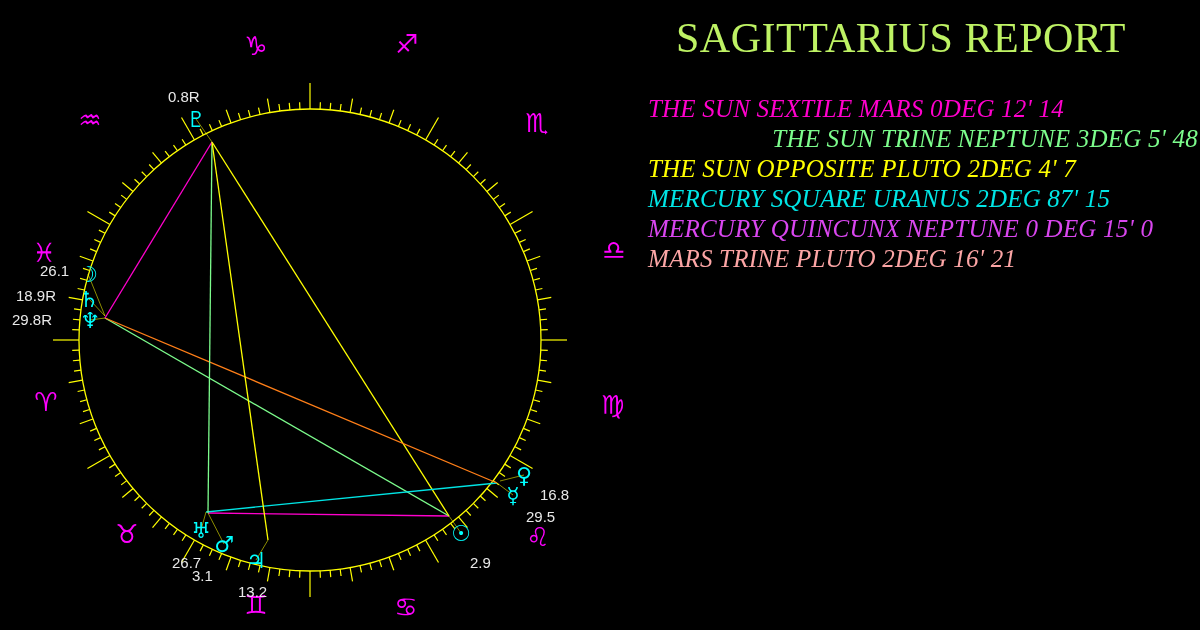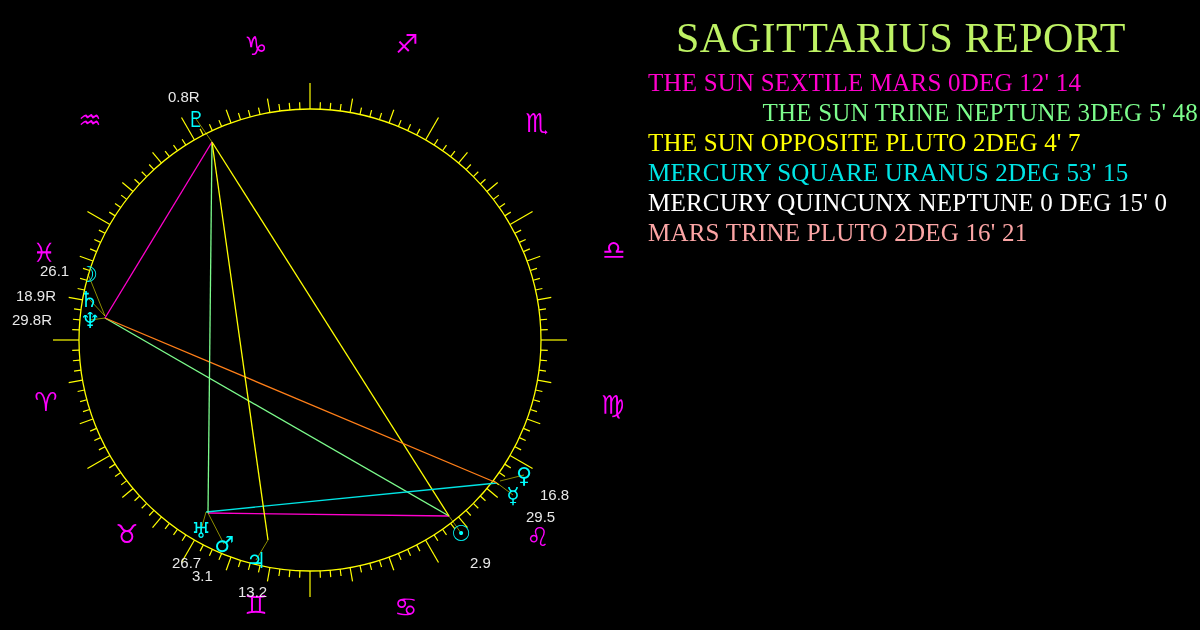--- a/index.html
+++ b/index.html
@@ -33,22 +33,23 @@
     font-size: 42px;
     letter-spacing: 0.5px;
     line-height: 1;
     color: #bef264;
     white-space: nowrap;
     margin-left: 28px;
   }
   #aspect-list {
     position: absolute;
     left: 3px;
-    top: 68px;
+    top: 94px;
     width: 550px;
+    font-style: italic;
   }
   .aspect-row {
     font-family: "Liberation Serif", serif;
     font-size: 25px;
     line-height: 30px;
     white-space: nowrap;
     letter-spacing: 0.2px;
   }
 
   
@@ -298,20 +299,20 @@
   </div>
 
   <div id="report-panel">
 
     <div id="report-title">SAGITTARIUS REPORT</div>
 
     <div id="aspect-list">
         <div class="aspect-row" style="color: rgb(255, 0, 204);">THE SUN SEXTILE MARS 0DEG 12' 14</div>
         <div class="aspect-row" style="color: rgb(124, 252, 140); text-align: right;">THE SUN TRINE NEPTUNE 3DEG 5' 48</div>
         <div class="aspect-row" style="color: rgb(255, 255, 0);">THE SUN OPPOSITE PLUTO 2DEG 4' 7</div>
-        <div class="aspect-row" style="color: rgb(0, 229, 229);">MERCURY SQUARE URANUS 2DEG 53' 15</div>
-        <div class="aspect-row" style="color: #ffffff;">MERCURY QUINCUNX NEPTUNE 0 DEG 15' 0</div>
+        <div class="aspect-row" style="color: rgb(0, 229, 229);">MERCURY SQUARE URANUS 2DEG 87' 15</div>
+        <div class="aspect-row" style="color: #d946ef;">MERCURY QUINCUNX NEPTUNE 0 DEG 15' 0</div>
         <div class="aspect-row" style="color: #fca5a5;">MARS TRINE PLUTO 2DEG 16' 21</div>
       </div>
 
   </div>
 
 </div>
 
 </body></html>

